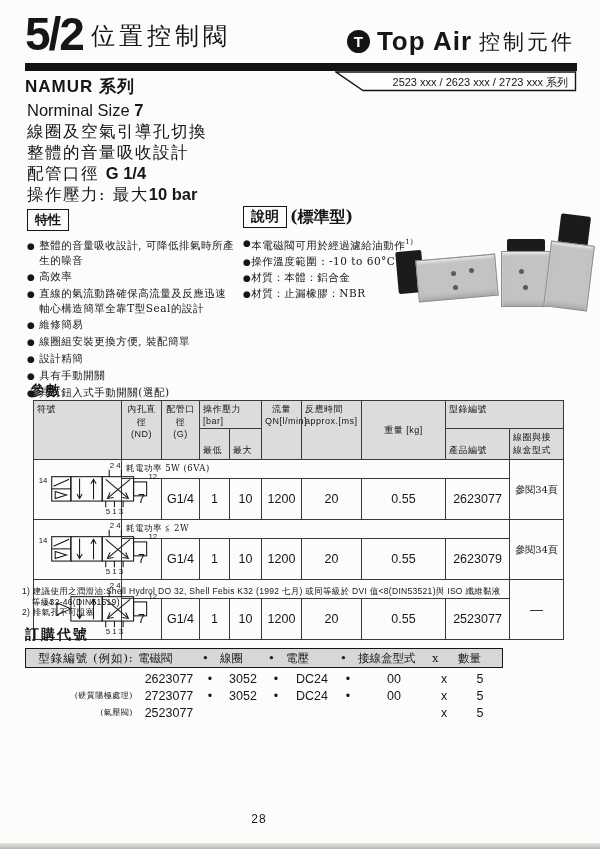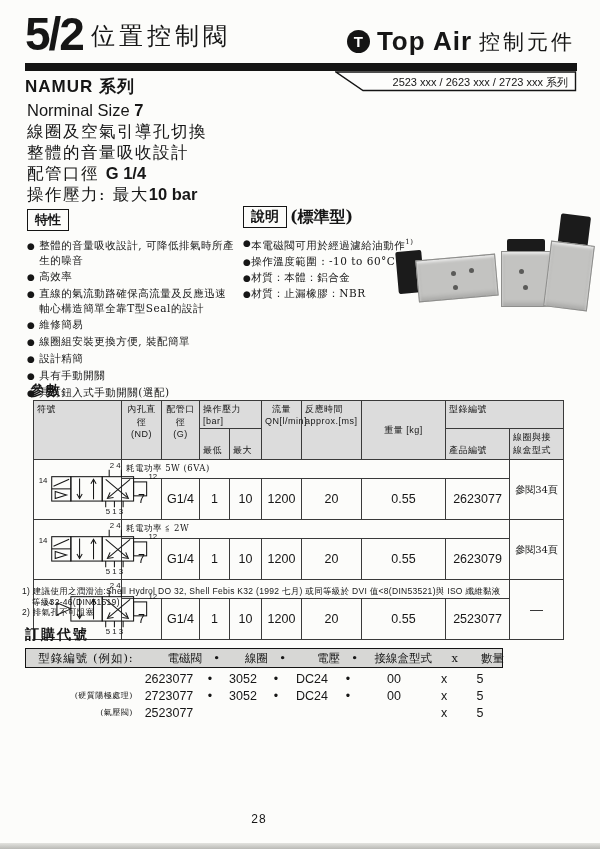--- a/index.html
+++ b/index.html
@@ -69,21 +69,21 @@
   tr.datarow td { text-align:center; vertical-align:middle; font-size:12.5px; }
   td.c-sym { text-align:center; vertical-align:middle; padding:1px; }
   td.coilbox { font-size:10px; text-align:center; vertical-align:middle; }
   .footnotes { left:22px; top:586px; font-size:8.5px; line-height:10.5px; letter-spacing:0.3px; }
   .footnotes .indent { padding-left:10px; }
 
   
   .order-title { left:25px; top:626px; font-size:14px; font-weight:700; letter-spacing:2px; }
   .ord-grid { display:grid; grid-template-columns:112px 64px 18px 48px 18px 54px 18px 74px 26px 46px; align-items:center; }
   .ord-head { left:25px; top:648px; width:478px; height:20px; background:#d7d7d5; border:1.5px solid #141414; font-size:11.5px; }
-  .ord-head > div { text-align:right; }
+  .ord-head > div { text-align:left; }
   .ord-head .lab { text-align:center; padding-left:8px; letter-spacing:1px; }
   .ord-rows { left:25px; top:670px; width:478px; font-size:12.5px; }
   .ord-rows .ord-grid { height:17px; }
   .ord-rows .cell { text-align:center; }
   .ord-rows .prefix { text-align:right; font-size:8px; padding-right:4px; letter-spacing:0.5px; }
 
   
   .page-num { left:0; top:812px; width:518px; text-align:center; font-size:12px; letter-spacing:1px; }
   .scan-edge { left:0; top:843px; width:600px; height:6px; background:linear-gradient(#e3e3df,#b9b9b5); }
 

